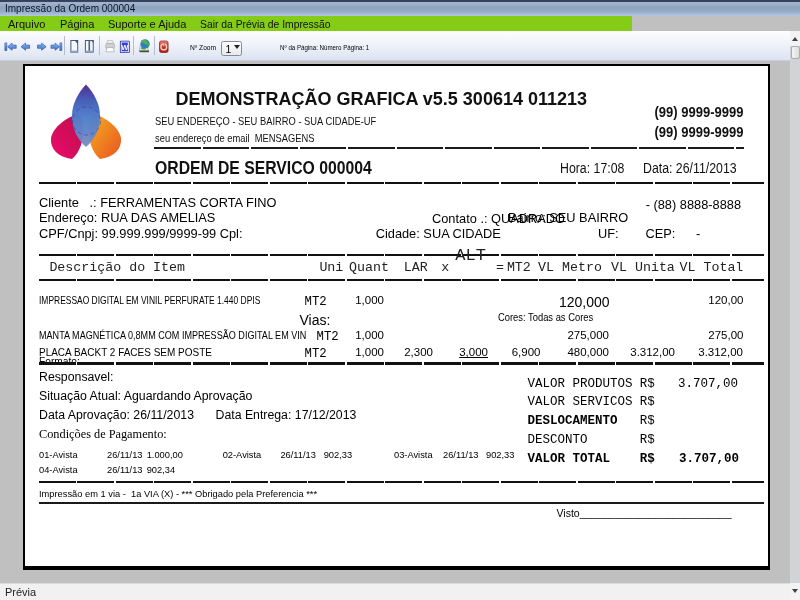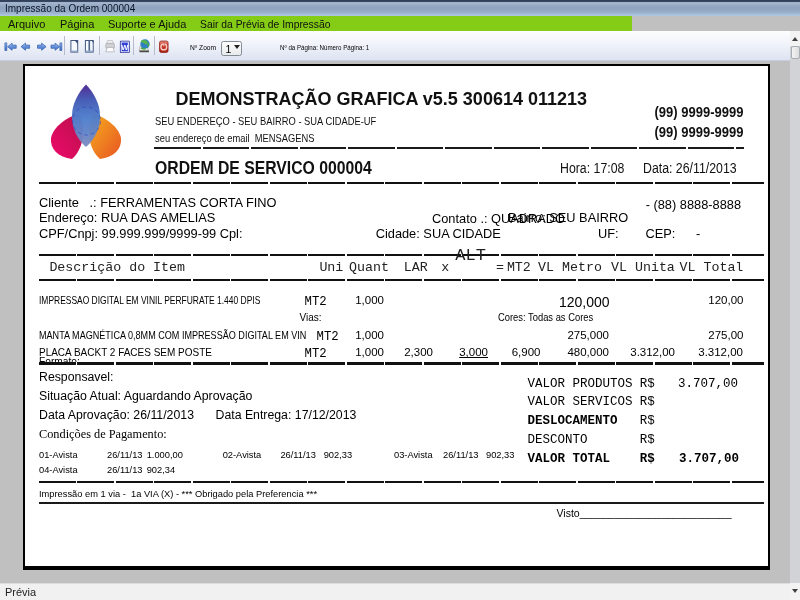--- a/index.html
+++ b/index.html
@@ -193,21 +193,21 @@
   <div class="abs mono" style="left:611px; top:260.3px; font-size:13.3px; color:#222;">VL Unita</div>
   <div class="abs mono" style="left:679.5px; top:260.3px; font-size:13.3px; color:#222;text-align:center;">VL Total</div>
   <div class="dline2" style="left:39px; top:279.2px; width:724.5px; height:2.2px;"></div>
 
   <div class="abs" style="left:39px; top:295px; font-size:10.2px; transform:scaleX(0.83); transform-origin:0 0;">IMPRESSAO DIGITAL EM VINIL PERFURATE 1.440 DPIS</div>
   <div class="abs mono" style="left:304.5px; top:295px; font-size:12.3px;">MT2</div>
   <div class="abs r num" style="left:344px; top:294.3px; width:40px; font-size:11.5px;">1,000</div>
   <div class="abs r num" style="left:559px; top:294.3px; width:50px; font-size:14px;">120,000</div>
   <div class="abs r num" style="left:693.5px; top:294.3px; width:50px; font-size:11.5px;">120,00</div>
   <div class="abs" style="left:39px; top:312.3px; font-size:10.2px;margin-top:44px;">Formato:</div>
-  <div class="abs" style="left:299.5px; top:312.3px; font-size:10px;">Vias:</div>
+  <div class="abs" style="left:299.5px; top:312.3px; font-size:14px;">Vias:</div>
   <div class="abs" style="left:497.5px; top:312.3px; font-size:10.2px; transform:scaleX(0.92); transform-origin:0 0;">Cores: Todas as Cores</div>
   <div class="abs" style="left:39px; top:329.6px; font-size:10.2px; transform:scaleX(0.89); transform-origin:0 0;">MANTA MAGNÉTICA 0,8MM COM IMPRESSÃO DIGITAL EM VIN</div>
   <div class="abs mono" style="left:316.5px; top:329.6px; font-size:12.3px;">MT2</div>
   <div class="abs r num" style="left:344px; top:328.9px; width:40px; font-size:11.5px;">1,000</div>
   <div class="abs r num" style="left:559px; top:328.9px; width:50px; font-size:11.5px;">275,000</div>
   <div class="abs r num" style="left:693.5px; top:328.9px; width:50px; font-size:11.5px;">275,00</div>
   <div class="abs" style="left:39px; top:346.9px; font-size:10.2px; transform:scaleX(0.98); transform-origin:0 0;">PLACA BACKT 2 FACES SEM POSTE</div>
   <div class="abs mono" style="left:304.5px; top:346.9px; font-size:12.3px;">MT2</div>
   <div class="abs r num" style="left:344px; top:346.2px; width:40px; font-size:11.5px;">1,000</div>
   <div class="abs r num" style="left:393px; top:346.2px; width:40px; font-size:11.5px;">2,300</div>

